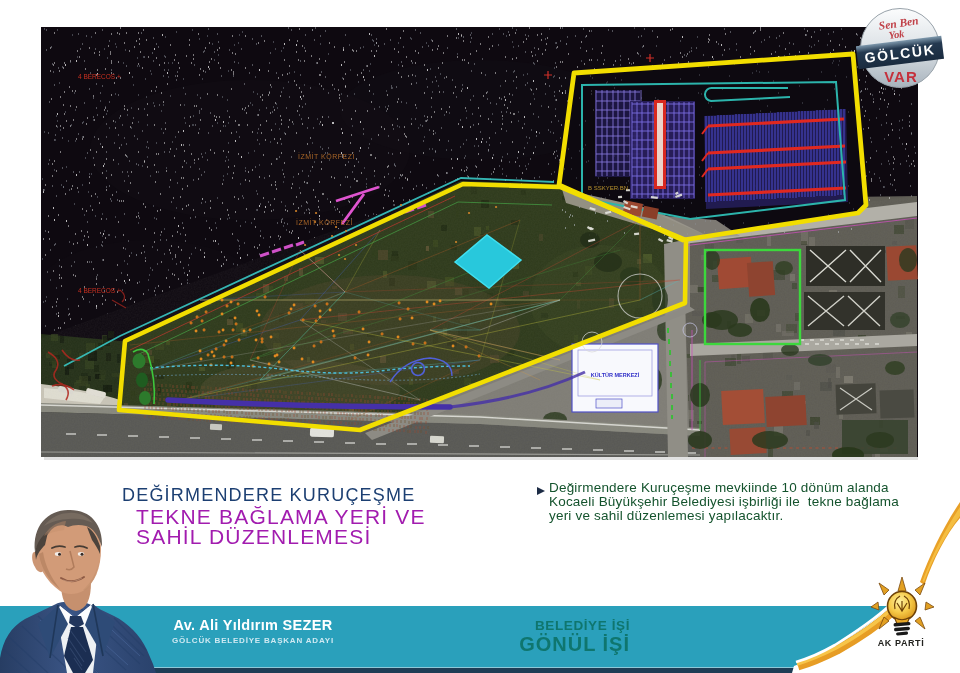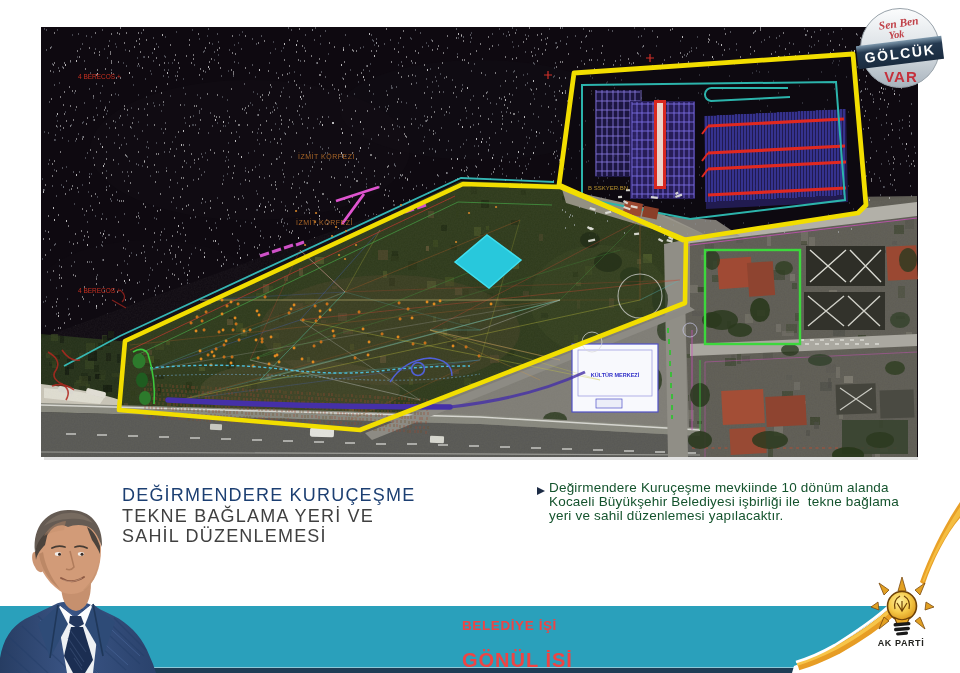--- a/index.html
+++ b/index.html
@@ -771,32 +771,36 @@
 </g>
 <text x="45" y="76" font-size="15" font-weight="bold" fill="#c5303c" text-anchor="middle" letter-spacing="1">VAR</text>
 <g fill="#c04048" font-family="Liberation Serif,serif" font-style="italic" font-weight="bold" text-anchor="middle">
 <text x="43" y="21" font-size="11.5" transform="rotate(-8 43 20)">Sen Ben</text>
 <text x="41" y="32" font-size="10.5" transform="rotate(-8 41 32)">Yok</text>
 </g>
 </svg>
 
 <div class="abs" style="left:122px;top:485px;font-size:18px;font-weight:normal;color:#1c3f72;letter-spacing:1.2px">DEĞİRMENDERE KURUÇEŞME</div>
 
-<div class="abs" style="left:122px;top:507px;font-size:18px;color:#404040;letter-spacing:1.2px;line-height:19.5px">TEKNE BAĞLAMA YERİ VE<br>SAHİL DÜZENLEMESİ</div>
+<div class="abs" style="left:136px;top:507px;font-size:21px;color:#a21caf;letter-spacing:1.2px;line-height:19.5px">TEKNE BAĞLAMA YERİ VE<br>SAHİL DÜZENLEMESİ</div>
 
 <div class="abs" style="left:537px;top:487px;width:0;height:0;border-left:8px solid #1c2b45;border-top:4.5px solid transparent;border-bottom:4.5px solid transparent"></div>
 
 <div class="abs" style="left:549px;top:481px;width:370px;font-size:13.5px;line-height:14px;letter-spacing:.2px;color:#14532d">Değirmendere Kuruçeşme mevkiinde 10 dönüm alanda<br>Kocaeli Büyükşehir Belediyesi işbirliği ile&nbsp; tekne bağlama<br>yeri ve sahil düzenlemesi yapılacaktır.</div>
 
 <div class="abs" style="left:0;top:606px;width:960px;height:62px;background:#2aa0bb"></div>
 
-
-<div class="abs" style="left:462px;top:618px;width:140px;text-align:left;color:#ef4444">
+<div class="abs" style="left:120px;top:617px;width:266px;text-align:center;color:#fff">
+<div style="font-size:14.5px;font-weight:bold;letter-spacing:.3px">Av. Ali Yıldırım SEZER</div>
+<div style="font-size:8px;font-weight:bold;letter-spacing:.8px;color:#cfe9f2;margin-top:3px">GÖLCÜK BELEDİYE BAŞKAN ADAYI</div>
+</div>
+
+<div class="abs" style="left:490px;top:618px;width:140px;text-align:right;color:#0f766e">
 <div style="font-size:13.5px;font-weight:bold;letter-spacing:.6px">BELEDİYE İŞİ</div>
-<div style="font-size:20px;font-weight:bold;letter-spacing:1px;margin-top:16px">GÖNÜL İŞİ</div>
+<div style="font-size:20px;font-weight:bold;letter-spacing:1px;margin-top:0px">GÖNÜL İŞİ</div>
 </div>
 
 <div class="abs" style="left:0;top:667px;width:960px;height:6px;background:#1e3c55;border-top:1.2px solid #8cc8d8"></div>
 
 <svg class="abs" style="left:770px;top:470px" width="190" height="203" viewBox="0 0 190 203">
 <defs>
 <linearGradient id="gold1" x1="0" y1="0" x2="1" y2="1">
 <stop offset="0" stop-color="#f2b233"></stop>
           <stop offset="1" stop-color="#de8d1a"></stop>
 </linearGradient>

